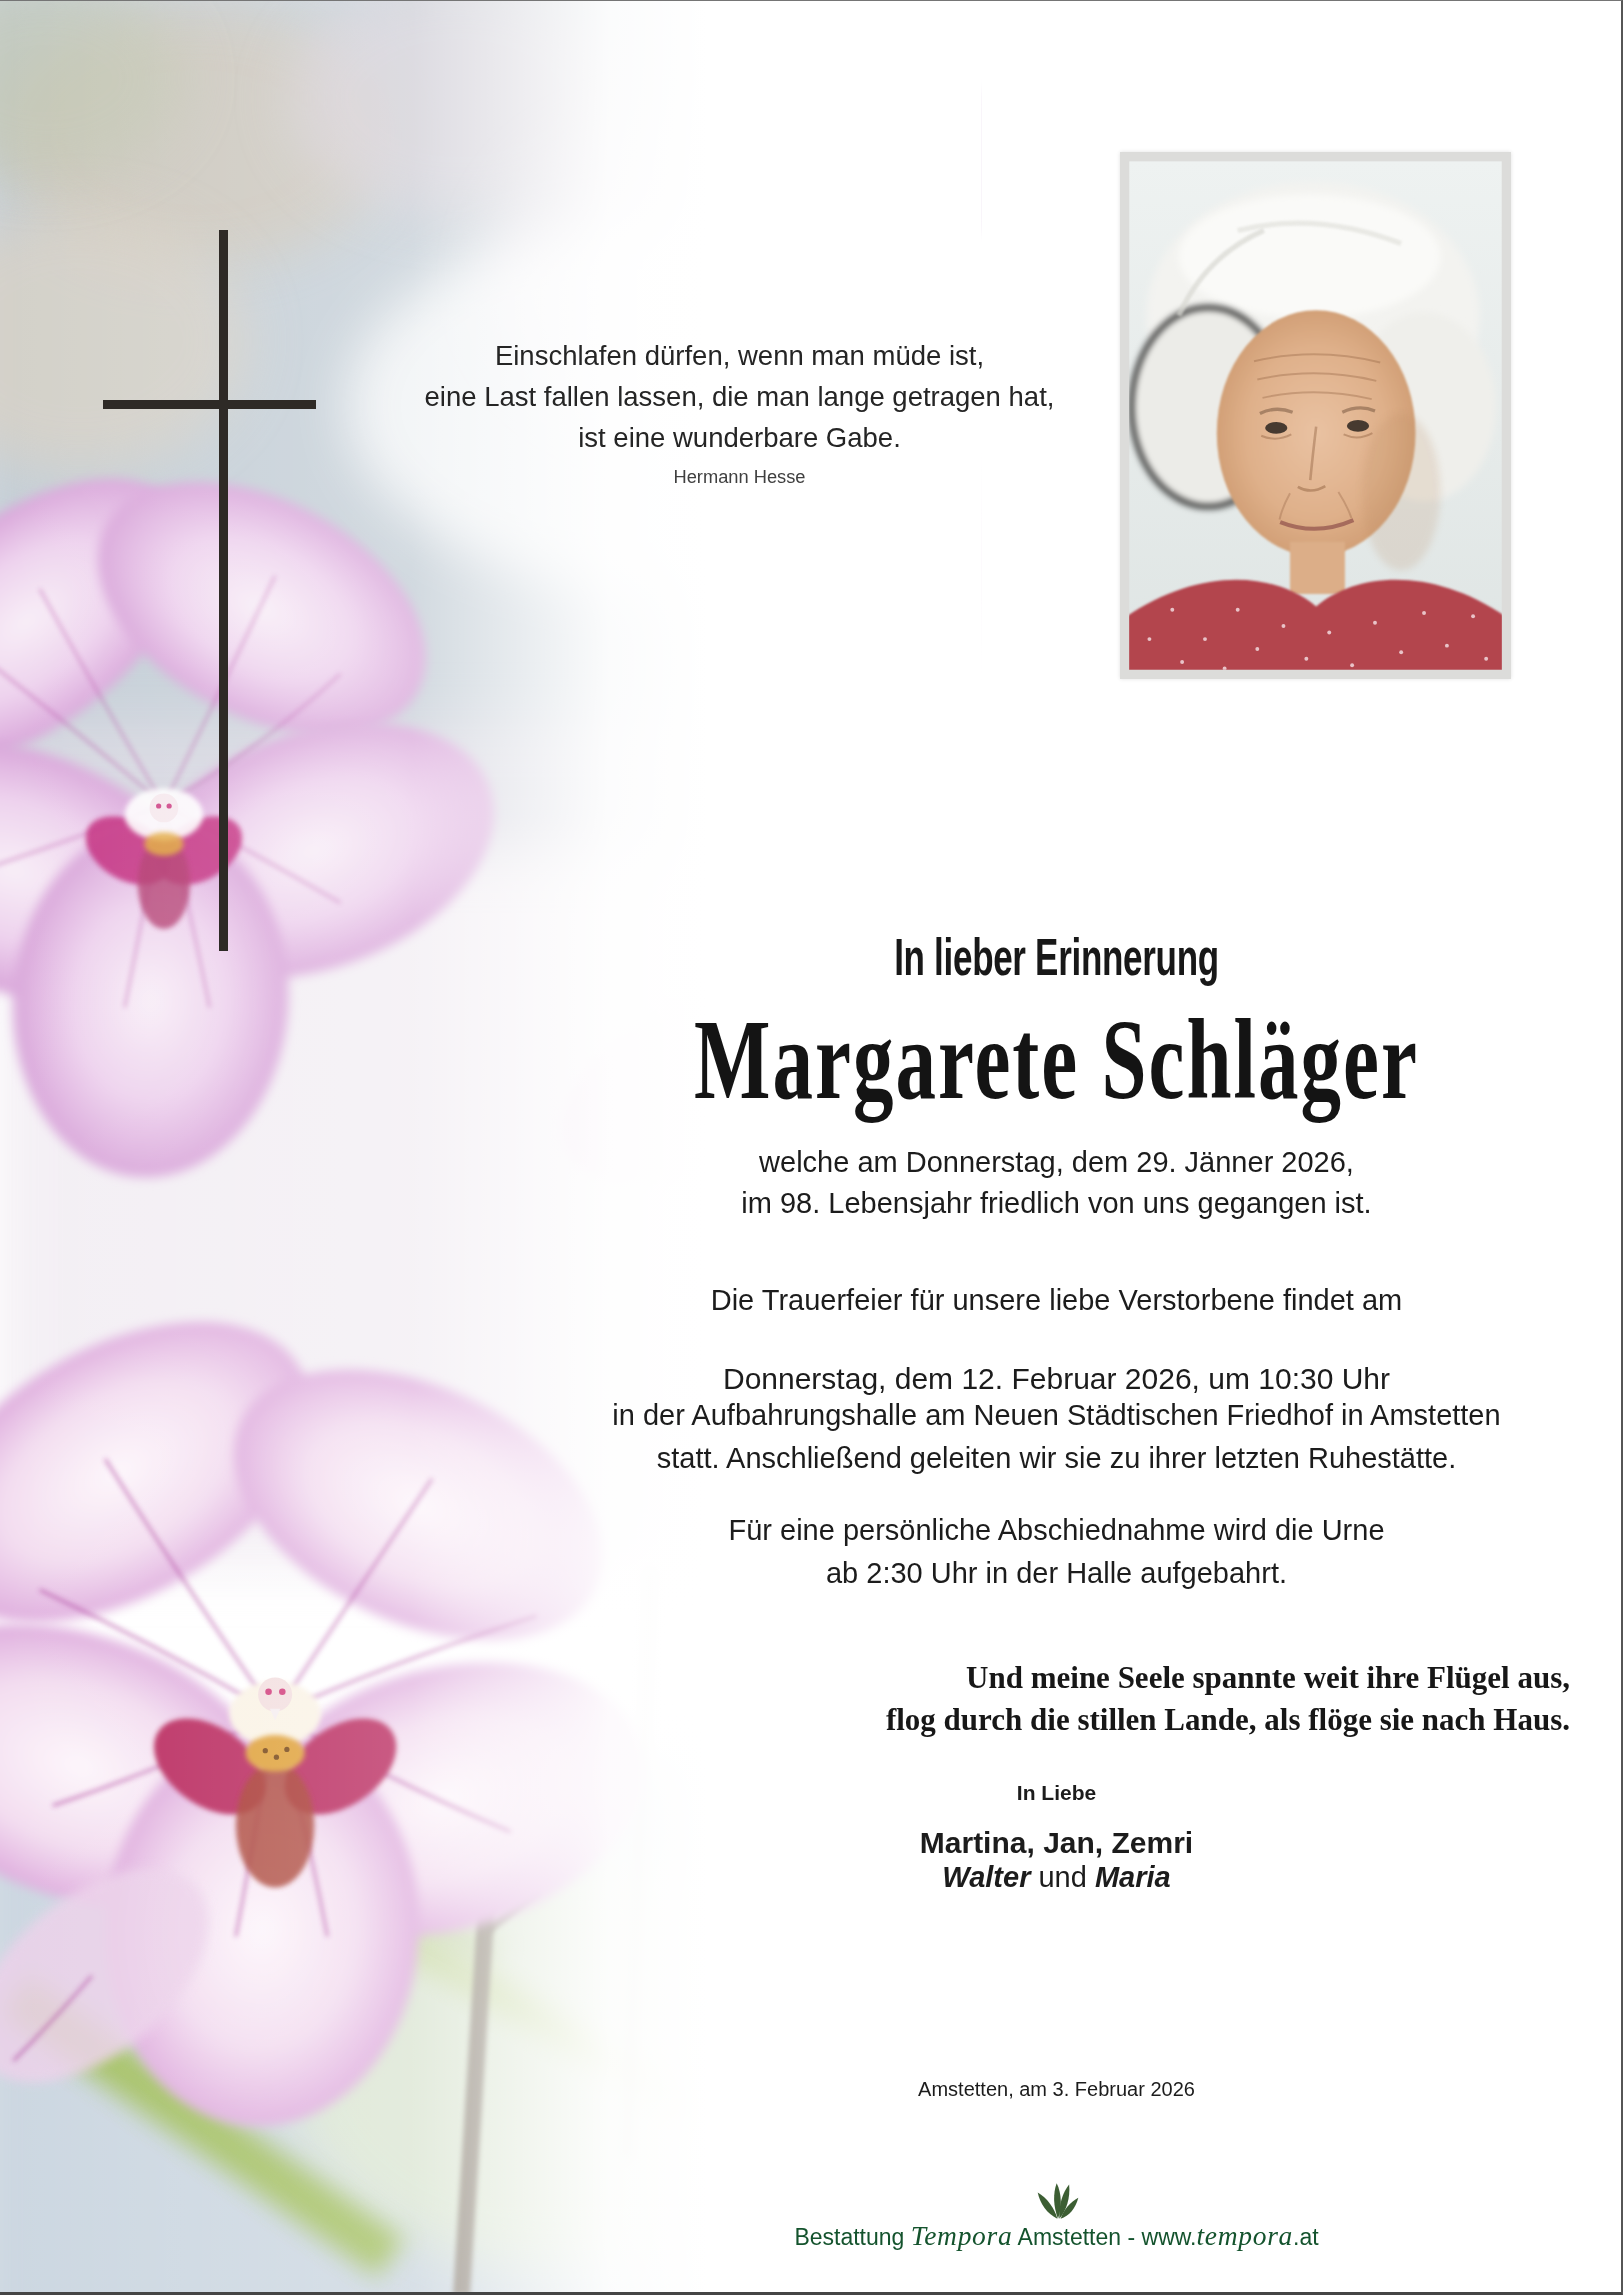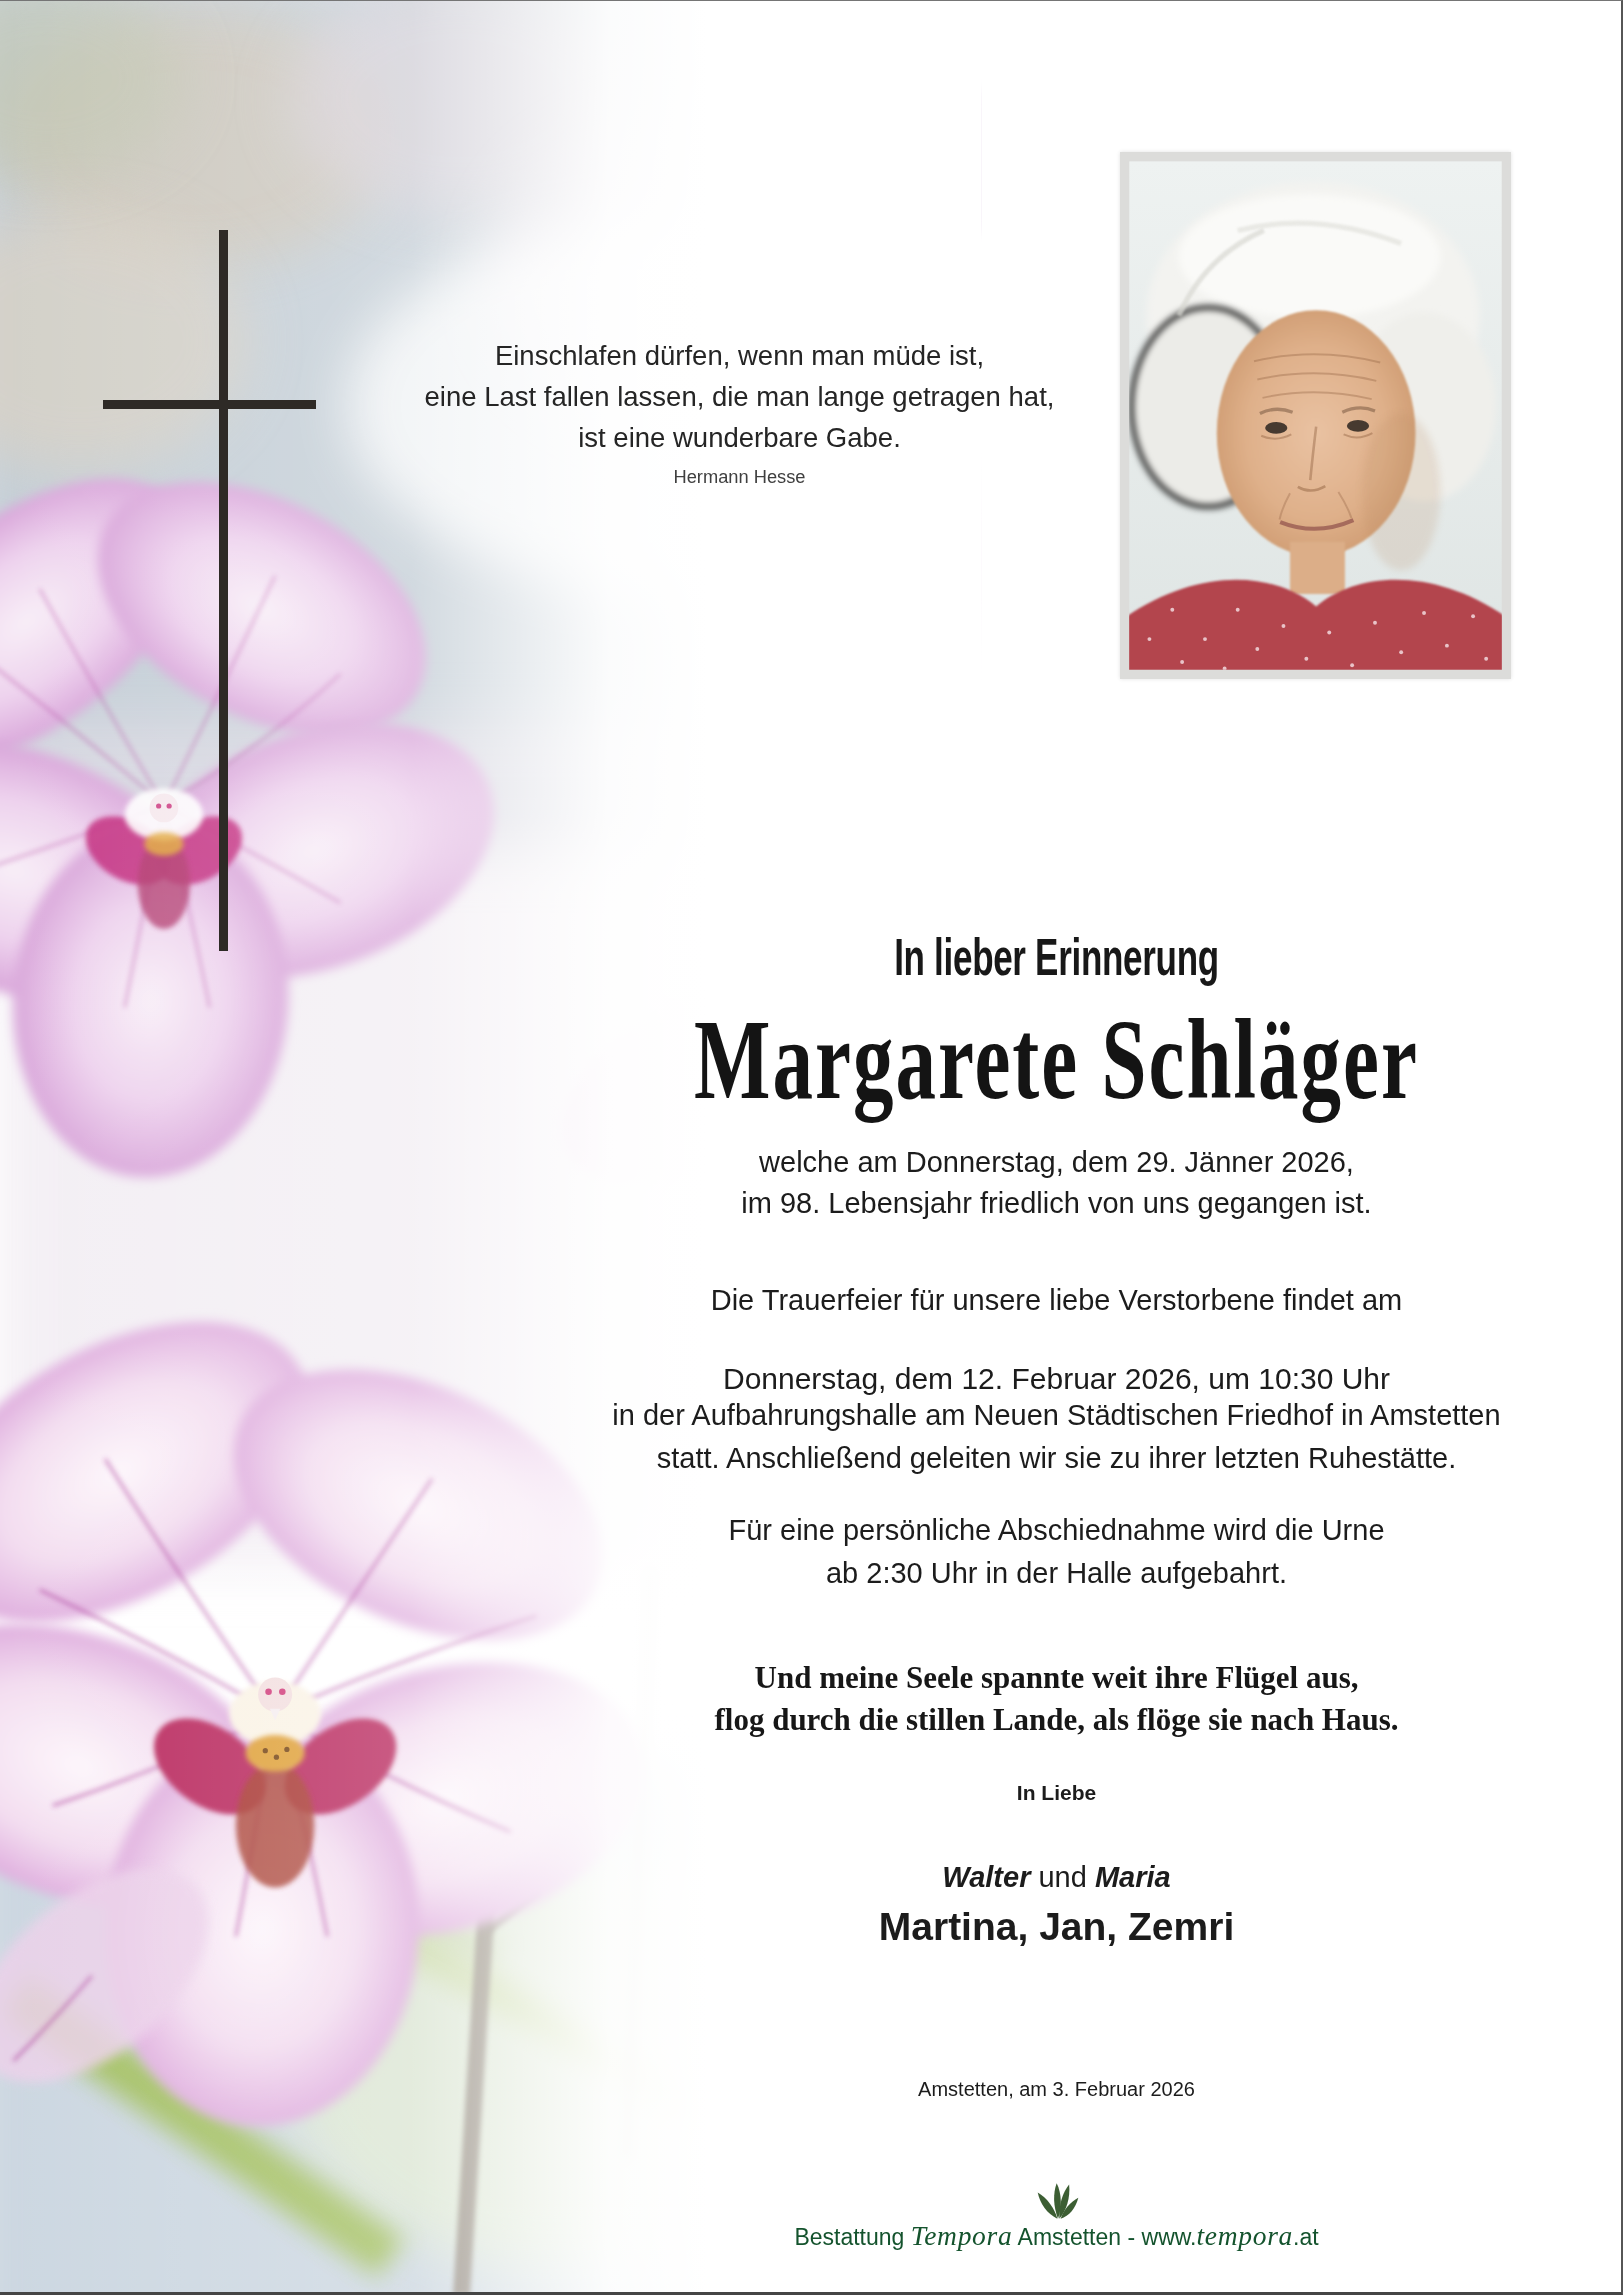--- a/index.html
+++ b/index.html
@@ -20,25 +20,25 @@
   .quote-attr{top:466px;font-size:18.3px;color:#3f3f3f;}
   .intro{top:927px;font-size:35px;font-weight:bold;letter-spacing:-0.3px;
          transform:scaleY(1.5);transform-origin:top center;color:#181818;}
   .name{top:1003px;font-family:"Liberation Serif",serif;font-size:81px;font-weight:bold;
         letter-spacing:2px;transform:scaleY(1.42);transform-origin:top center;color:#141414;line-height:1;}
   .passing{top:1142px;font-size:29px;line-height:41px;}
   .svc-intro{top:1280px;font-size:29px;line-height:41px;}
   .svc-date{top:1358px;font-size:30px;line-height:41px;font-weight:normal;}
   .svc-loc{top:1394px;font-size:29px;line-height:43px;}
   .urn{top:1509px;font-size:29px;line-height:43px;}
-  .poem{top:1657px;font-family:"Liberation Serif",serif;font-size:31px;font-weight:bold;line-height:42px;color:#171717;}
+  .poem{top:1657px;font-family:"Liberation Serif",serif;font-size:31px;font-weight:bold;line-height:42px;color:#171717;text-align:right;}
   .liebe{top:1781px;font-size:21px;font-weight:bold;}
   .fam1{top:1861px;font-size:29px;}
   .fam1 .b{font-weight:bold;font-style:italic;}
-  .fam2{top:1905px;font-size:39px;font-weight:bold;}
+  .fam2{top:1826px;font-size:30px;font-weight:bold;}
   .behalf{top:1994px;font-size:29px;}
   .placedate{top:2078px;font-size:20px;}
   .leaf-wrap{position:absolute;left:1035px;top:2182px;width:46px;height:38px;z-index:5;}
   .footer-line{top:2220px;font-size:23px;color:#14532d;}
   .script{font-family:"Liberation Serif",serif;font-style:italic;font-size:27.5px;letter-spacing:0.7px;}
 </style>
 </head>
 <body>
 
 <div class="page">

